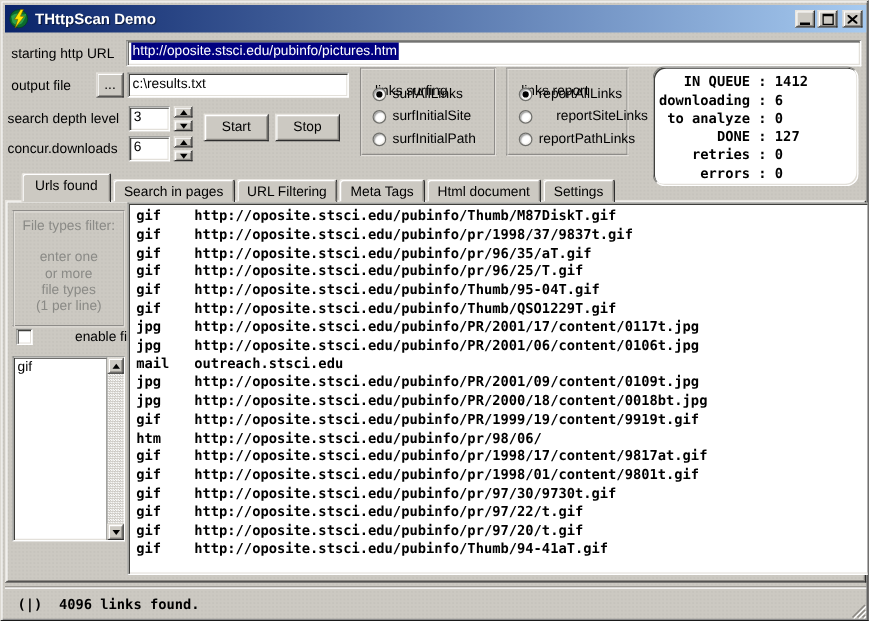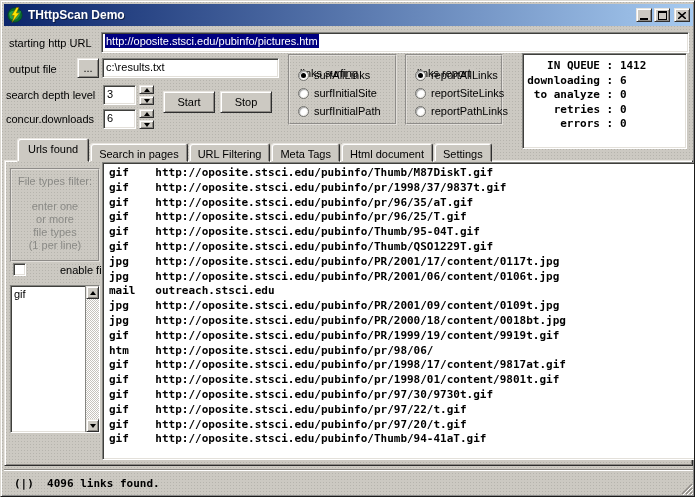--- a/index.html
+++ b/index.html
@@ -66,21 +66,21 @@
     box-shadow: inset 1px 1px 1px #55555288, inset -1px -1px 0 #f4f2ee;
     margin-right:5px; position:relative; flex:0 0 11px;
   }
   .radio.checked::after {
     content:""; position:absolute; left:2px; top:2px; width:5px; height:5px;
     border-radius:50%; background:#000;
   }
 
   .mono { font-family:"DejaVu Sans Mono", monospace; font-weight:bold; font-size:11px; }
 
-  .status-panel { padding:5px 4px 0 4px; overflow:hidden; }
+  .status-panel { padding:5px 4px 0 4px; overflow:hidden;border-radius:10px; }
   .sp-row { line-height:14.5px; white-space:pre; }
   .sp-label { display:inline-block; width:73px; text-align:right; white-space:pre; }
 
   
   .tabstrip { left:3px; top:137px; height:24px; display:flex; align-items:flex-end; z-index:5; padding-left:14px; }
   .tab {
     height:19px; padding:2px 8px 0 8px; margin-right:1px; white-space:nowrap;
     background-color:#ccc9c2;
     border:1px solid; border-color:#e8e5e0 #2e2e2e transparent #e8e5e0;
     box-shadow: inset 1px 1px 0 #ffffff, inset -1px 0 0 #8d8a85;
@@ -215,35 +215,36 @@
       </div>
   </div>
 
   <div class="groupbox etched" style="left:404px; top:53px; width:98px; height:71px;">
     <span class="legend">links report</span>
     <div id="report-options">
         <label class="radio-row" style="top:12px;">
           <span class="radio checked"></span>
           <span>reportAllLinks</span>
         </label>
-        <label class="radio-row" style="top:30px;">
+        <label class="radio-row" style="top:30px;gap:14px;">
           <span class="radio"></span>
           <span>reportSiteLinks</span>
         </label>
         <label class="radio-row" style="top:48px;">
           <span class="radio"></span>
           <span>reportPathLinks</span>
         </label>
       </div>
   </div>
 
   <div class="abs sunken status-panel mono" id="status-panel" style="left:521px; top:52px; width:165px; height:96px;">
       <div class="sp-row"><span class="sp-label">IN QUEUE</span><span> : </span><span>1412</span></div>
       <div class="sp-row"><span class="sp-label">downloading</span><span> : </span><span>6</span></div>
       <div class="sp-row"><span class="sp-label">to analyze</span><span> : </span><span>0</span></div>
+      <div class="sp-row"><span class="sp-label">DONE</span><span> : </span><span>127</span></div>
       <div class="sp-row"><span class="sp-label">retries</span><span> : </span><span>0</span></div>
       <div class="sp-row"><span class="sp-label">errors</span><span> : </span><span>0</span></div>
     </div>
 
   <div class="abs tabstrip" id="tabstrip">
       <div class="tab active">Urls found</div>
       <div class="tab">Search in pages</div>
       <div class="tab">URL Filtering</div>
       <div class="tab">Meta Tags</div>
       <div class="tab">Html document</div>

